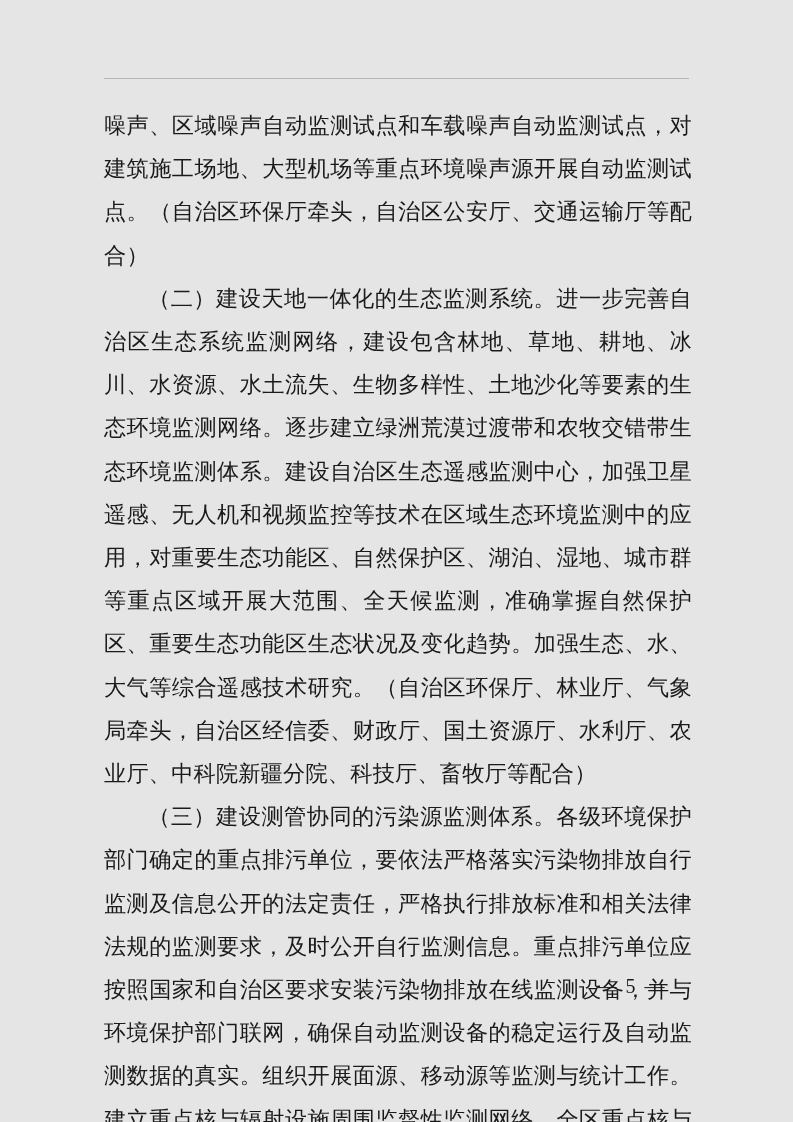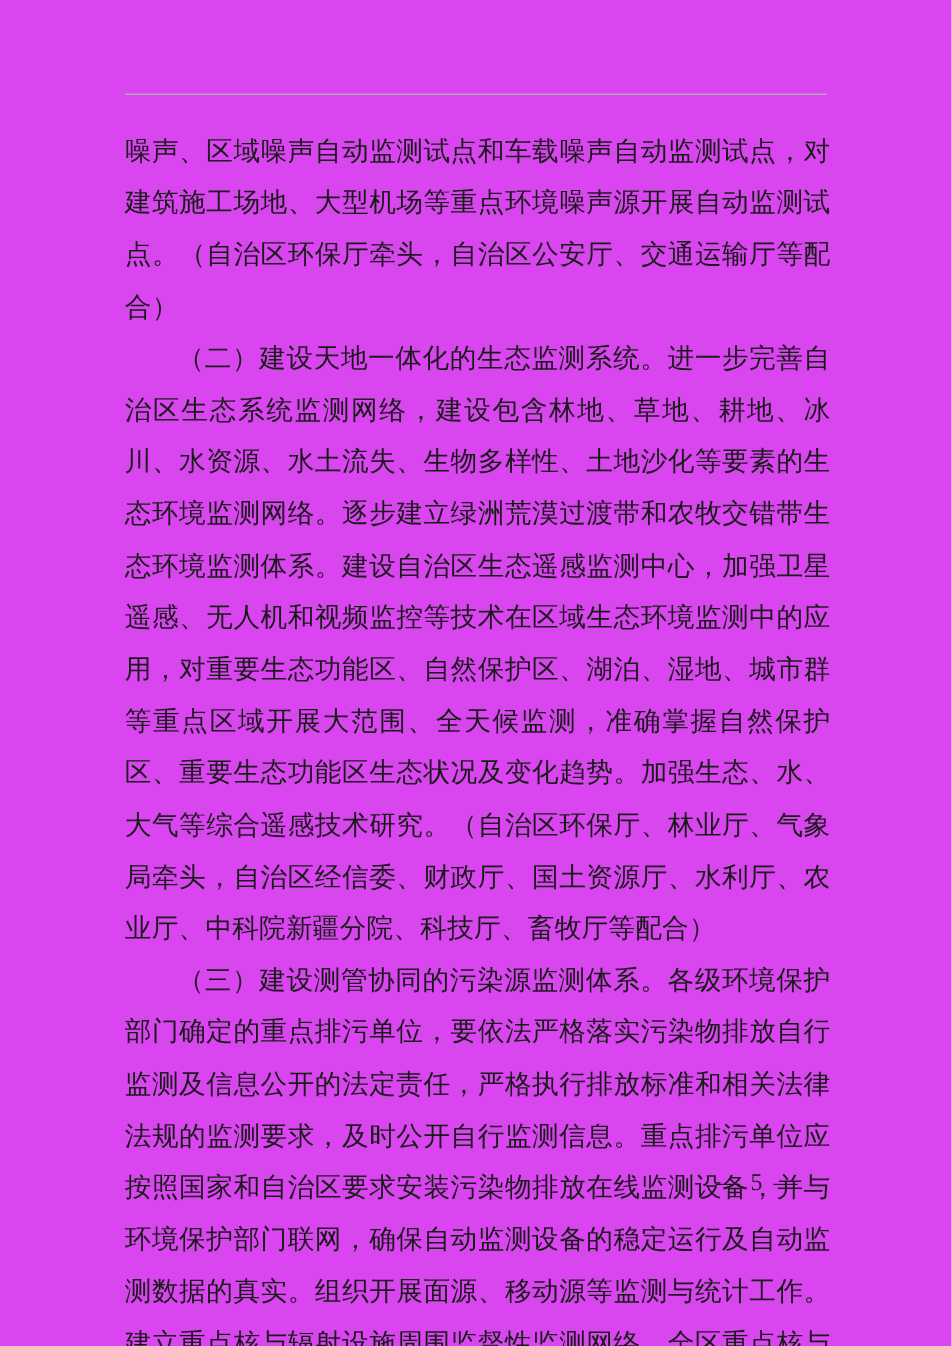--- a/index.html
+++ b/index.html
@@ -7,21 +7,21 @@
     padding: 0;
     background: #ffffff;
   }
   body {
     font-family: "Liberation Serif", "DejaVu Serif", serif;
   }
   .page {
     position: relative;
     width: 793px;
     height: 1122px;
-    background: #d946ef;
+    background: #e5e5e5;
     overflow: hidden;
     box-sizing: border-box;
   }
   .header-rule {
     position: absolute;
     left: 104px;
     top: 78px;
     width: 585px;
     height: 1px;
     background: #b9b9b9;

